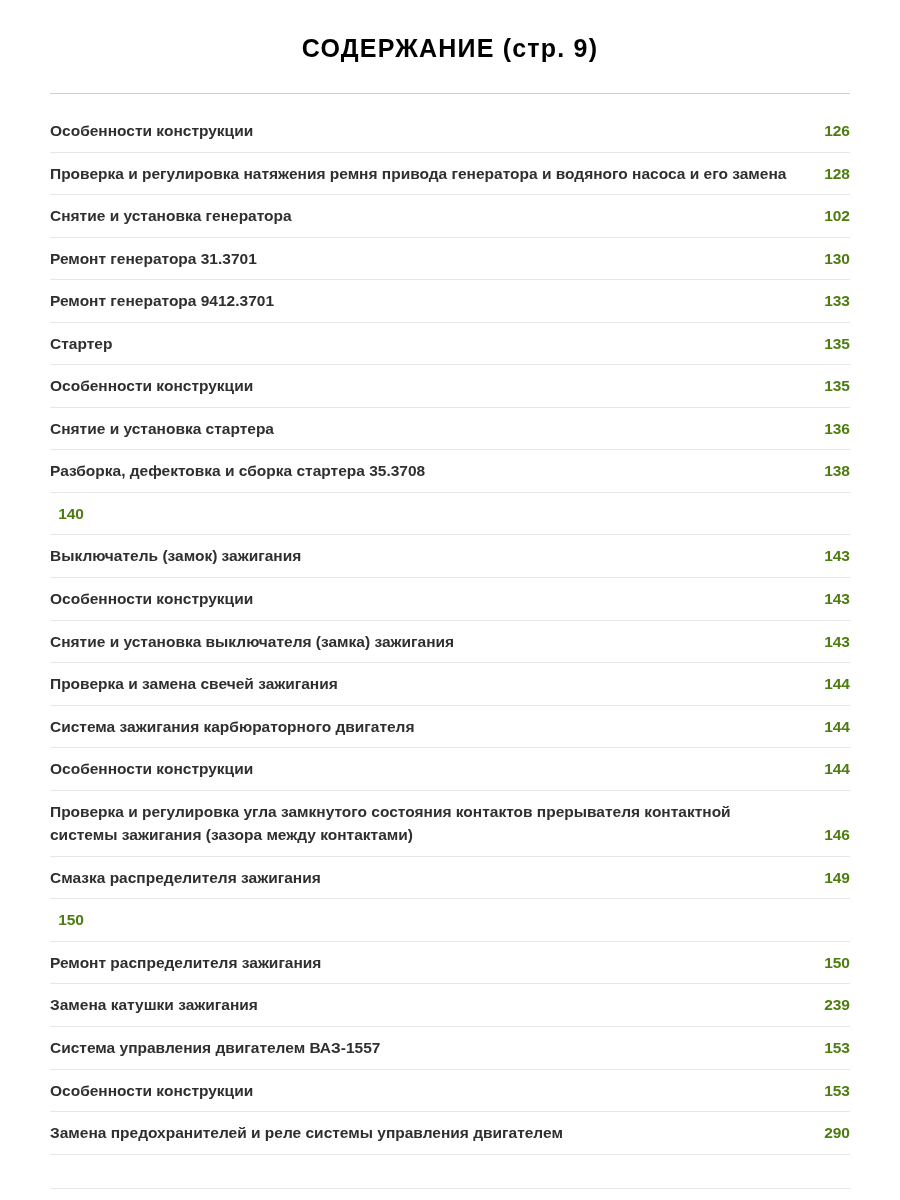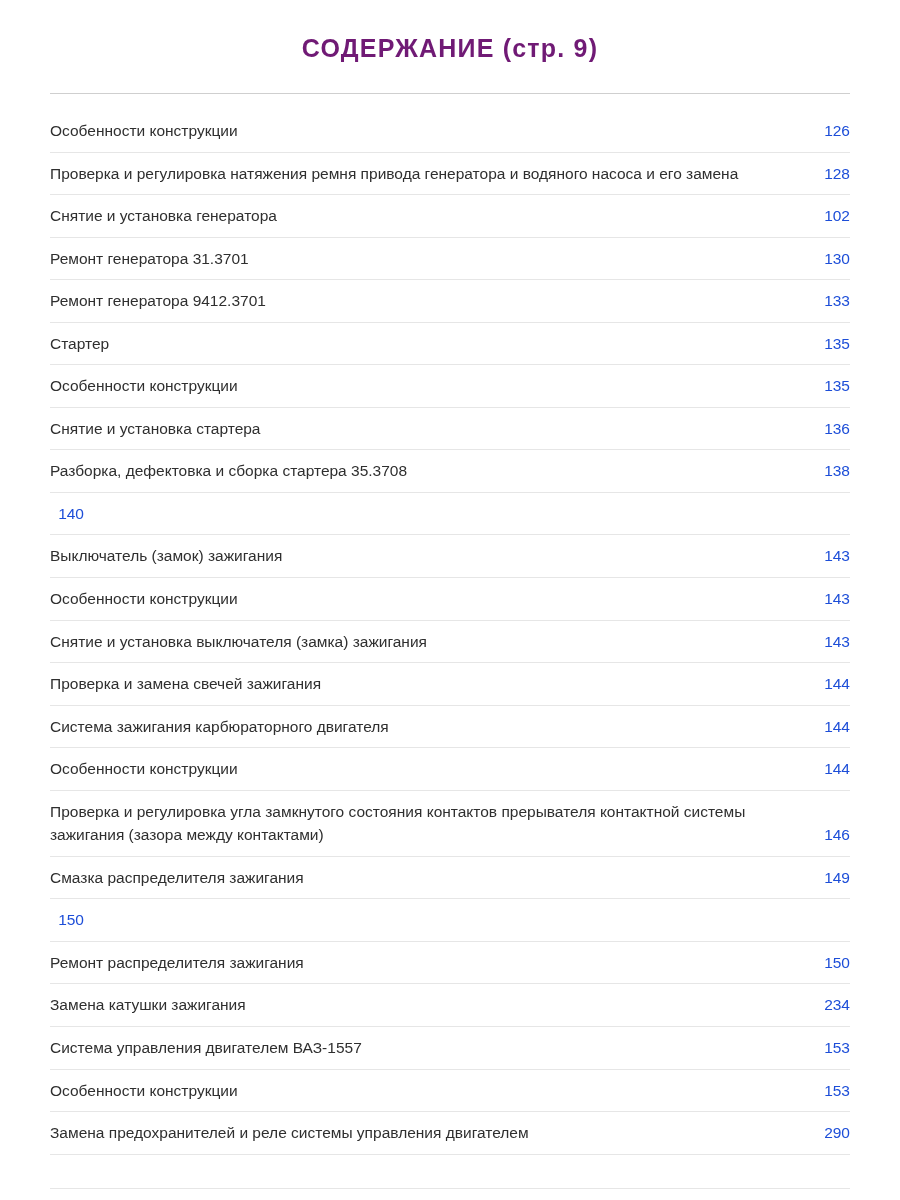--- a/index.html
+++ b/index.html
@@ -27,21 +27,21 @@
 
   
   .doc-header {
     padding-top: 33px;
     padding-bottom: 0;
     text-align: center;
   }
   .doc-title {
     font-size: 25px;
     font-weight: bold;
-    color: #701a75;
+    color: #000000;
     letter-spacing: 1.2px;
     line-height: 1.2;
     margin: 0;
     white-space: pre;
   }
   .header-rule {
     height: 1px;
     background: #cfcfcf;
     margin-top: 30px;
     width: 100%;
@@ -53,37 +53,38 @@
     width: 100%;
   }
   .toc-row {
     display: flex;
     align-items: flex-end;
     justify-content: space-between;
     border-bottom: 1px solid #e6e6e6;
     padding: 9px 0 9px 0;
     min-height: 34px;
     gap: 23px;
+    font-weight: bold;
   }
   .toc-row:first-child {
     padding-top: 8px;
   }
   .toc-label {
     font-size: 15.5px;
     line-height: 1.52;
     color: #2f2f2f;
     flex: 1 1 auto;
     text-align: left;
     word-break: normal;
     hyphens: none;
   }
   .toc-page {
     font-size: 15.5px;
     line-height: 1.52;
-    color: #1d4ed8;
+    color: #4d7c0f;
     flex: 0 0 auto;
     text-align: right;
     min-width: 34px;
     white-space: nowrap;
   }
 </style>
 </head>
 <body>
 
 <div class="page">
@@ -167,21 +168,21 @@
       </div>
       <div class="toc-row">
         <span class="toc-page">150</span>
       </div>
       <div class="toc-row">
         <span class="toc-label">Ремонт распределителя зажигания</span>
         <span class="toc-page">150</span>
       </div>
       <div class="toc-row">
         <span class="toc-label">Замена катушки зажигания</span>
-        <span class="toc-page">234</span>
+        <span class="toc-page">239</span>
       </div>
       <div class="toc-row">
         <span class="toc-label">Система управления двигателем ВАЗ-1557</span>
         <span class="toc-page">153</span>
       </div>
       <div class="toc-row">
         <span class="toc-label">Особенности конструкции</span>
         <span class="toc-page">153</span>
       </div>
       <div class="toc-row">

